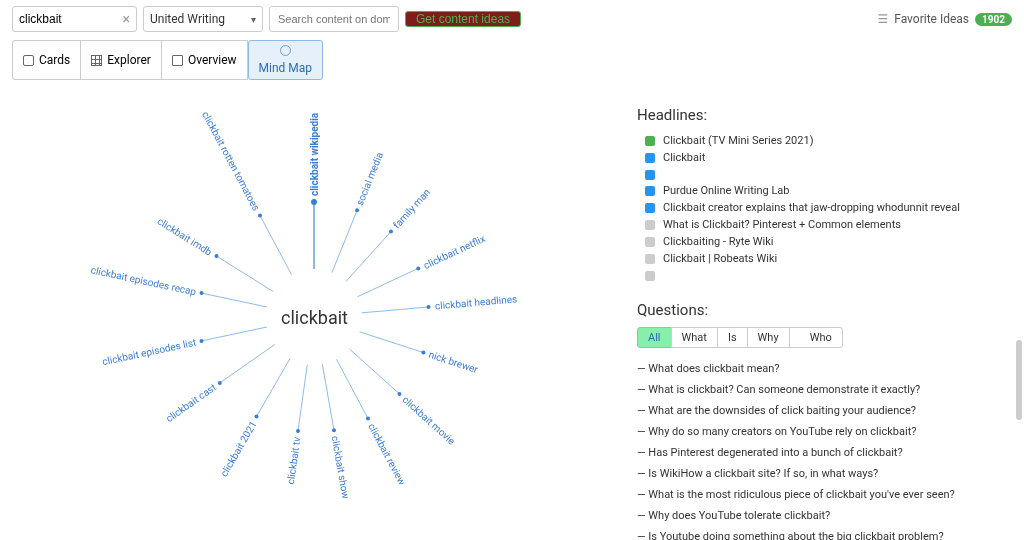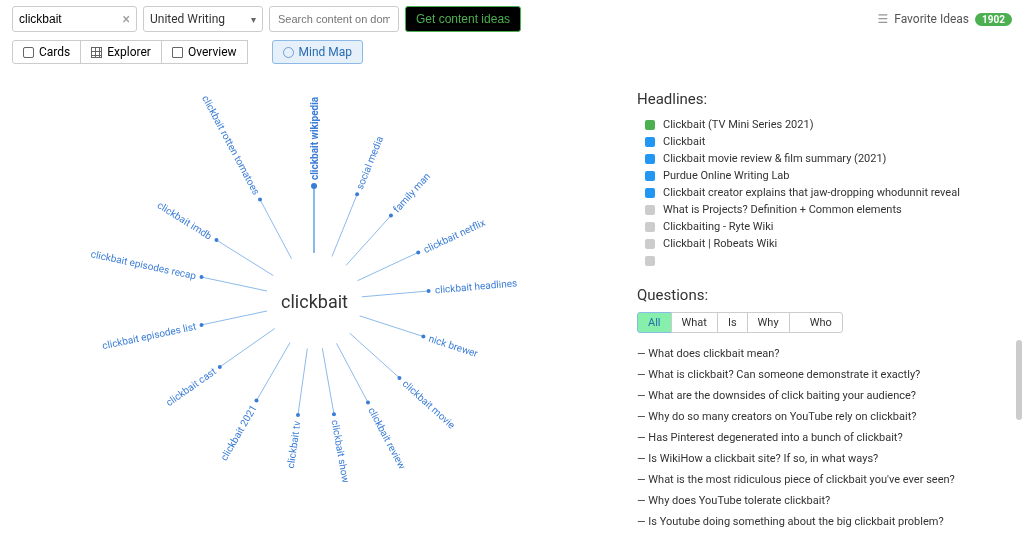--- a/index.html
+++ b/index.html
@@ -54,23 +54,23 @@
     height: 26px;
     padding: 0 8px;
     width: 130px;
     font-size: 11px;
     color: #999;
     outline: none;
   }
   .get-ideas-btn {
     border: 1px solid #4caf50;
     color: #4caf50;
-    background: #000000;
-    border-radius: 3px;
-    height: 26px;
+    background: #7f1d1d;
+    border-radius: 3px;
+    height: 16px;
     padding: 0 10px;
     font-size: 12px;
     cursor: pointer;
   }
   .favorite-ideas {
     margin-left: auto;
     display: flex;
     align-items: center;
     gap: 6px;
     color: #555;
@@ -95,21 +95,21 @@
     font-size: 12px;
     display: flex;
     align-items: center;
     gap: 5px;
     cursor: pointer;
     background: #fff;
     color: #000000;
     margin-left: -1px;
   }
   .tab:first-child { border-radius: 3px 0 0 3px; margin-left: 0; }
-  .tab.standalone { border-radius: 3px; margin-left: 24px; }
+  .tab.standalone { border-radius: 3px; margin-left: 0; flex-direction: column; }
   .tab.active {
     background: #e5f0fb;
     border-color: #8db9e6;
     color: #2b6cb0;
   }
   .tab-icon {
     width: 11px; height: 11px;
     display: inline-block;
     border: 1px solid currentColor;
     opacity: 0.6;
@@ -336,33 +336,32 @@
         <li>
           <span class="hl-icon hl-green"></span>
           <span>Clickbait (TV Mini Series 2021)</span>
         </li>
         <li>
           <span class="hl-icon hl-blue"></span>
           <span>Clickbait</span>
         </li>
         <li>
           <span class="hl-icon hl-blue"></span>
-          <span>Clickbait movie review &amp; film summary (2021)</span>
         </li>
         <li>
           <span class="hl-icon hl-blue"></span>
           <span>Purdue Online Writing Lab</span>
         </li>
         <li>
           <span class="hl-icon hl-blue"></span>
           <span>Clickbait creator explains that jaw-dropping whodunnit reveal</span>
         </li>
         <li>
           <span class="hl-icon hl-gray"></span>
-          <span>What is Projects? Definition + Common elements</span>
+          <span>What is Clickbait? Pinterest + Common elements</span>
         </li>
         <li>
           <span class="hl-icon hl-gray"></span>
           <span>Clickbaiting - Ryte Wiki</span>
         </li>
         <li>
           <span class="hl-icon hl-gray"></span>
           <span>Clickbait | Robeats Wiki</span>
         </li>
         <li>

